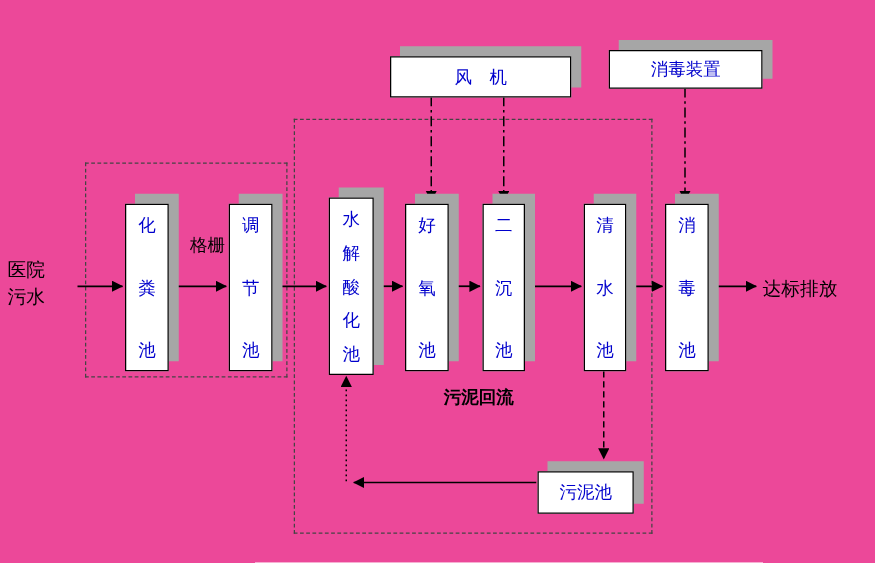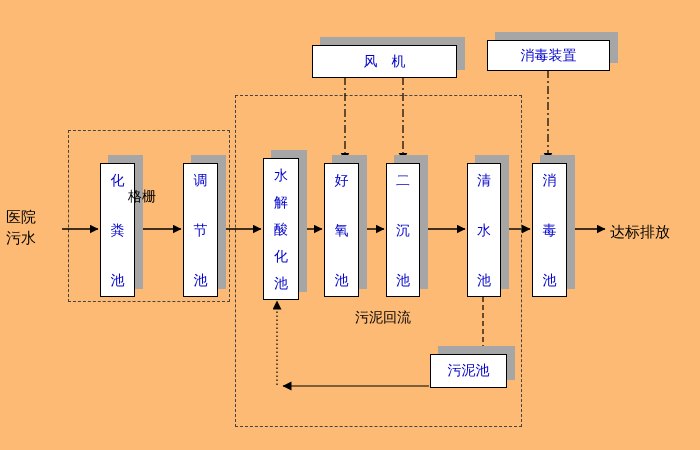--- a/index.html
+++ b/index.html
@@ -1,19 +1,19 @@
 <!DOCTYPE html>
 <html style="--box_text: #0000cc; --shadow: #a6a6a6; --line: #000000;"><head>
 <meta charset="utf-8">
 <style>
   html,body{margin:0;padding:0;background:#fff;}
   #canvas{
     position:relative;
     width:700px;height:450px;
-    background:#fdba74;
+    background:#ec4899;
     font-family:"Liberation Sans","DejaVu Sans",sans-serif;
     overflow:hidden;
   }
   .dashed-region{
     position:absolute;
     border:1px dashed #444;
     background:transparent;
   }
   .tank{
     position:absolute;
@@ -138,23 +138,23 @@
       </div>
   </div>
   <div class="tank" style="left:532px;top:163px;width:33px;height:132px;">
     <div class="tank-label">
         <span>消</span>
         <span>毒</span>
         <span>池</span>
       </div>
   </div>
 
-  <div class="hbox" style="left:430px;top:354px;width:75px;height:32px;">
+  <div class="hbox" style="left:430px;top:377px;width:75px;height:32px;">
     <span>污泥池</span>
   </div>
 
   <div class="plain-label" style="left:610px;top:221px;font-size:15px;">达标排放</div>
   <div class="plain-label" style="left:6px;top:206px;font-size:15px;">医院
 污水</div>
-  <div class="plain-label" style="left:128px;top:187px;">格栅</div>
-  <div class="plain-label" style="left:355px;top:308px;">污泥回流</div>
+  <div class="plain-label" style="left:152px;top:187px;">格栅</div>
+  <div class="plain-label" style="left:355px;top:308px;font-weight:bold;">污泥回流</div>
 
 </div>
 
 </body></html>

